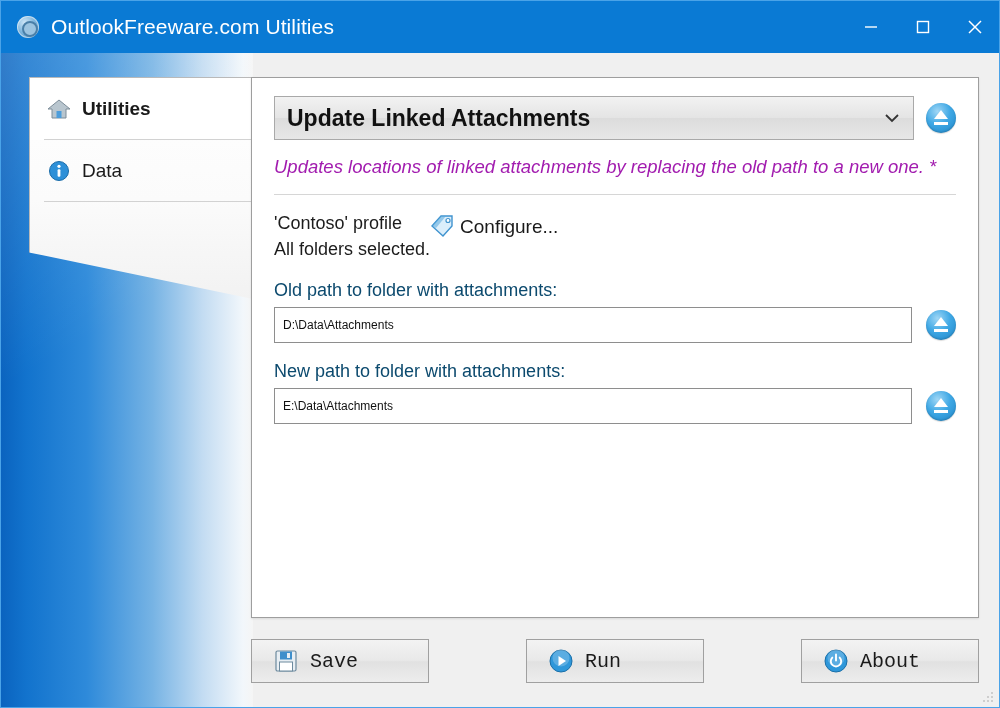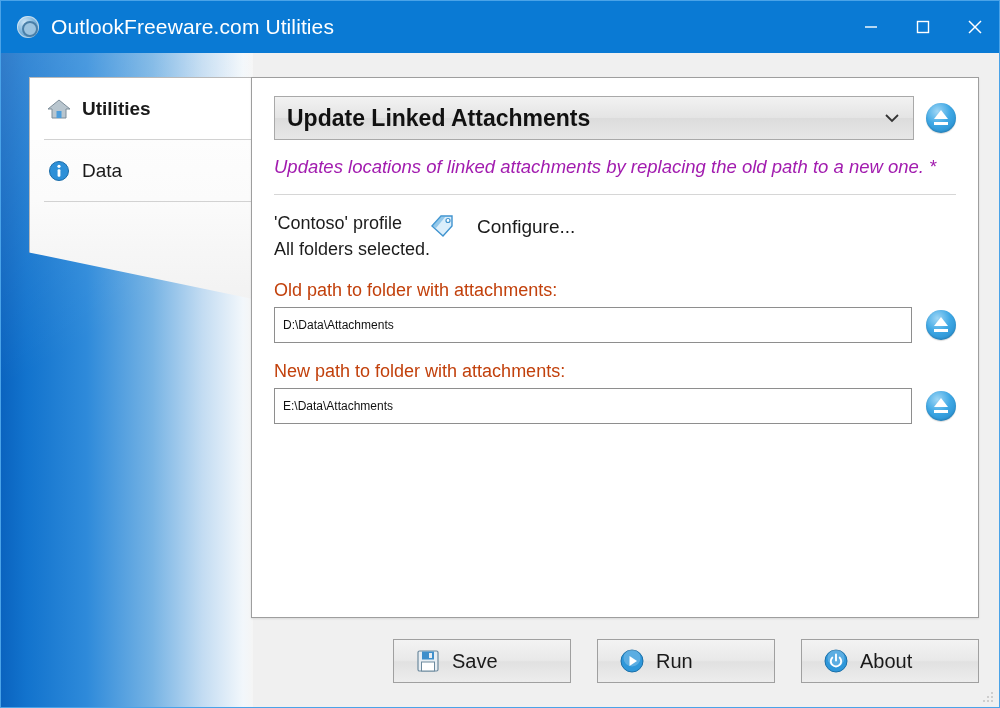--- a/index.html
+++ b/index.html
@@ -153,41 +153,41 @@
     font-size: 18.5px; font-style: italic; color: #a21caf;
     line-height: 1.42;
   }
   .divider { margin-top: 14px; height: 1px; background: #d6d6d6; }
 
   .row-profile {
     margin-top: 16px;
     display: flex; align-items: flex-start; justify-content: flex-start;
   }
   .profile-lines { font-size: 18px; color: #1c1c1c; line-height: 1.42; }
-  .configure { display: flex; align-items: center; gap: 21px; cursor: default; padding-top: 2px; }
+  .configure { display: flex; align-items: center; gap: 4px; cursor: default; padding-top: 2px; }
   .configure-label { font-size: 19px; color: #1a1a1a; }
 
   .field-block { margin-top: 18px; }
-  .field-label { font-size: 18px; color: #c2410c; margin-bottom: 6px; }
+  .field-label { font-size: 18px; color: #0c4a6e; margin-bottom: 6px; }
   .field-row { display: flex; align-items: center; gap: 14px; }
   .textinput {
     flex: 1; height: 36px;
     background: #ffffff;
     border: 1px solid #8e8e8e;
     font-family: "Liberation Sans", sans-serif;
     font-size: 12px; color: #111;
     padding: 0 8px;
     outline: none;
   }
 
   
   .buttonbar {
     position: absolute; left: 250px; top: 636px;
     width: 728px; height: 48px;
-    display: flex; align-items: center; justify-content: flex-end; gap: 26px;
+    display: flex; align-items: center; justify-content: space-between; gap: 26px; font-family: Liberation Mono, monospace;
   }
   .btn {
     width: 178px; height: 44px;
     background: linear-gradient(to bottom, #f3f3f3 0%, #e9e9e9 48%, #e1e1e1 52%, #ededed 100%);
     border: 1px solid #a0a0a0;
     display: flex; align-items: center;
     padding-left: 22px; gap: 12px;
     cursor: default;
   }
   .btn-label { font-size: 20px; color: #1a1a1a; }

